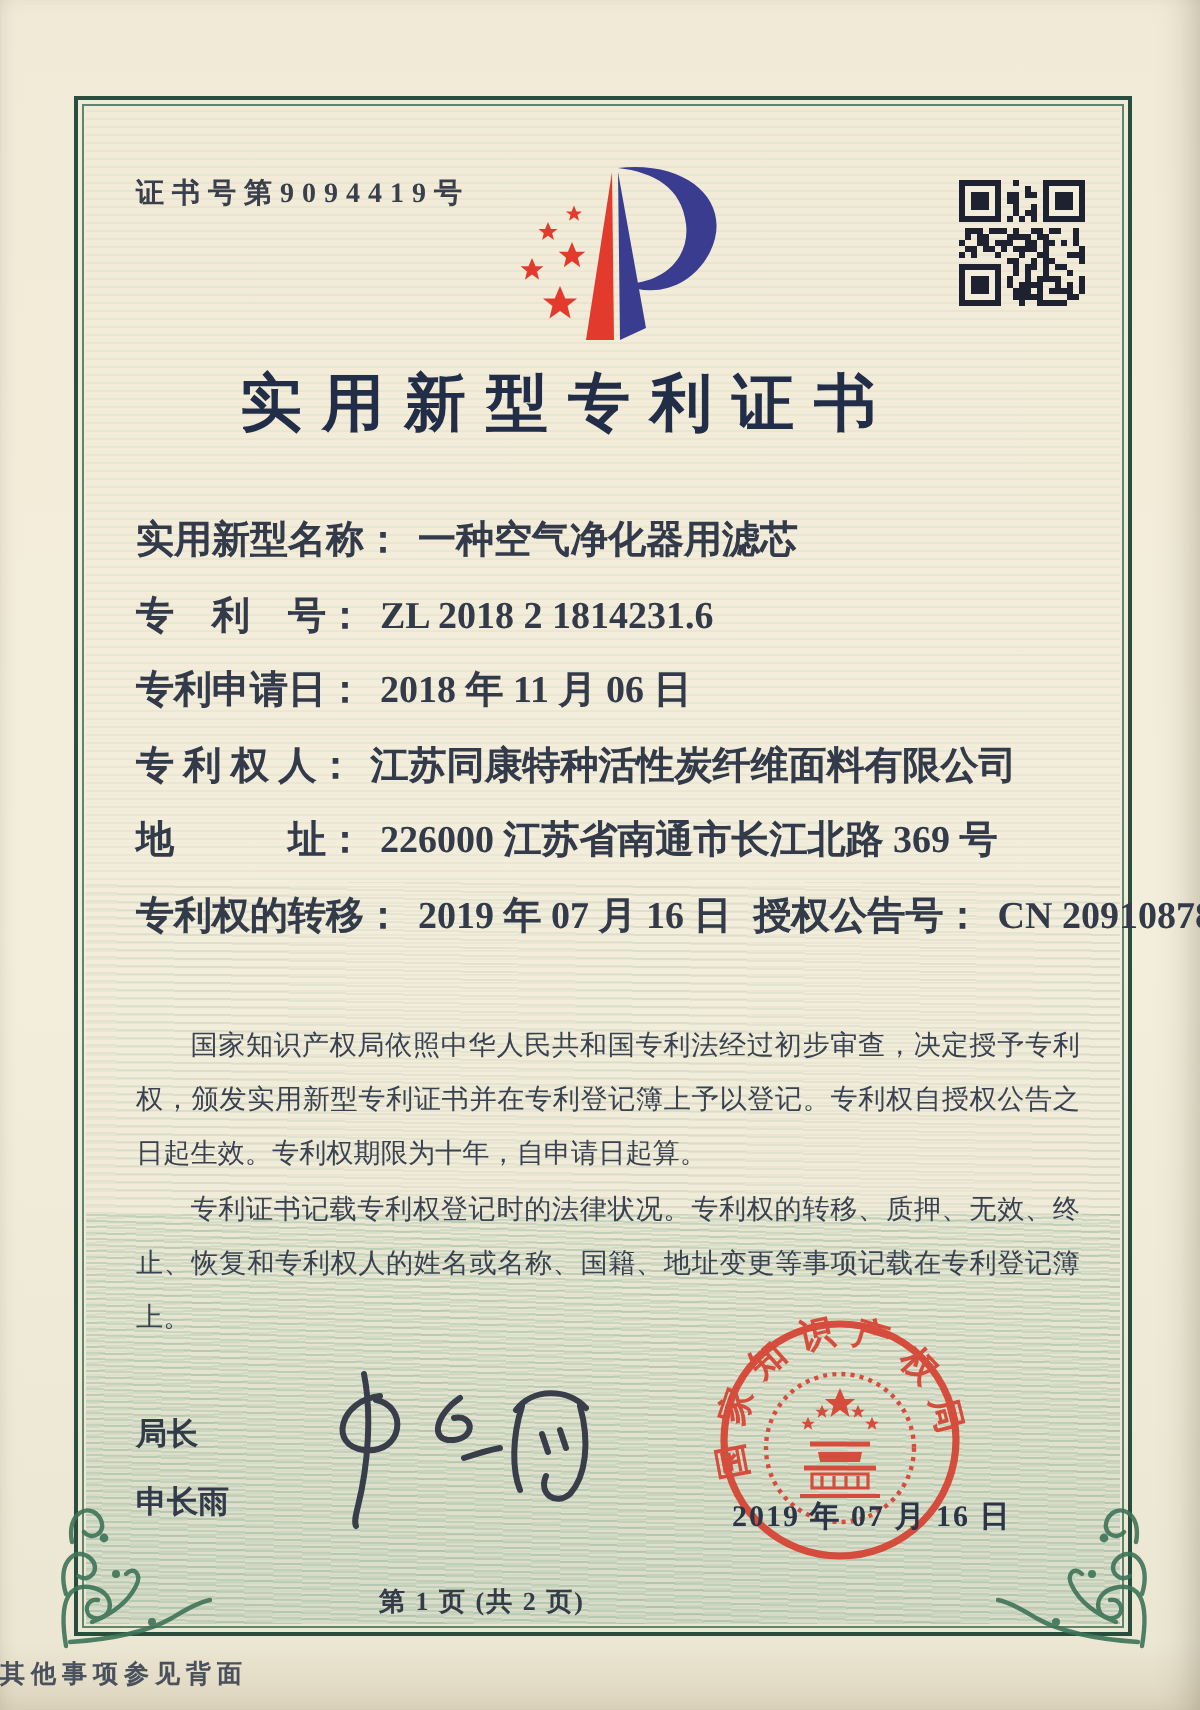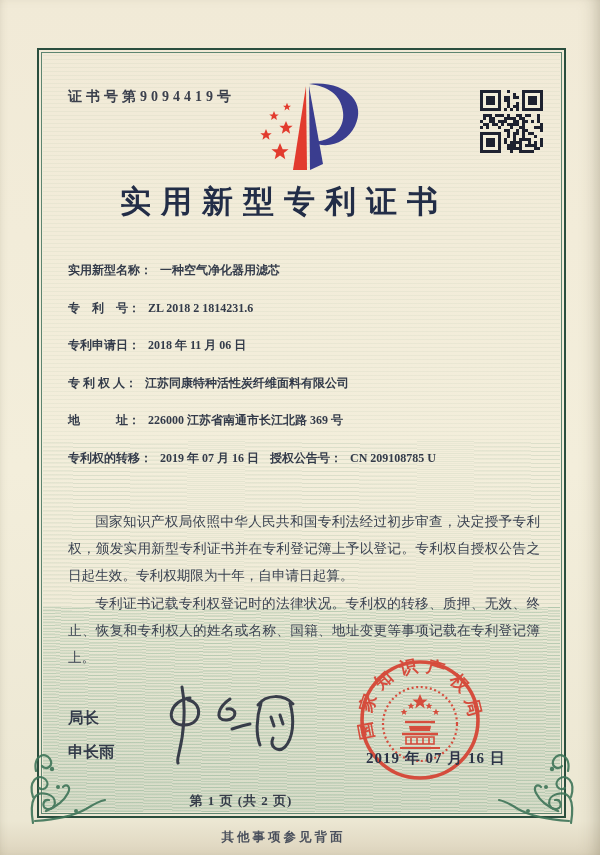--- a/index.html
+++ b/index.html
@@ -22,36 +22,36 @@
       linear-gradient(180deg,rgba(190,210,190,.10),rgba(170,195,175,.30));}
   .tex-mid{position:absolute;left:4px;right:4px;bottom:205px;height:170px;
     background:repeating-linear-gradient(1deg,rgba(120,160,130,.12) 0 1px,transparent 1px 4px);}
   .cert-number{position:absolute;left:68px;top:88px;font-size:14px;letter-spacing:4px;
                color:#3a3f4c;font-weight:700;}
   .logo{position:absolute;left:243px;top:78px;}
   .qr{position:absolute;left:477px;top:90px;}
   .title{position:absolute;left:0;top:181px;width:568px;text-align:center;
          font-size:31px;font-weight:bold;letter-spacing:10px;color:#222d47;}
   .fields{position:absolute;left:68px;top:260px;width:480px;}
-  .frow{display:flex;margin-bottom:16.5px;line-height:21px;font-size:12px;
+  .frow{display:flex;margin-bottom:16.5px;line-height:21px;font-size:19px;
         color:#333b4a;font-weight:600;white-space:nowrap;}
   .frow .lab{margin-right:8px;}
   .grant .lab2{margin-left:11px;margin-right:8px;}
   .paras{position:absolute;left:68px;top:509px;width:472px;font-size:13.6px;
          line-height:27.2px;color:#3a4251;text-align:justify;font-weight:500;}
-  .paras p{margin:0;text-indent:2em;font-family:Liberation Mono, monospace;}
+  .paras p{margin:0;text-indent:2em;}
   .director{position:absolute;left:68px;top:701px;font-size:15.5px;color:#333b4a;
             font-weight:600;line-height:34px;}
   .signature{position:absolute;left:158px;top:683px;}
   .seal{position:absolute;left:350px;top:650px;}
   .seal-date{position:absolute;left:366px;top:749px;font-size:15px;font-weight:bold;
              color:#2c3448;letter-spacing:1px;}
   .page-num{position:absolute;left:0;top:792px;width:482px;text-align:center;
             font-size:13px;color:#353c49;font-weight:600;letter-spacing:1px;}
-  .backside{position:absolute;left:0;top:829px;width:567px;text-align:center;
+  .backside{position:absolute;left:0;top:829px;width:567px;
             font-size:12.5px;color:#4a505c;font-weight:600;letter-spacing:3px;}
   .orn{position:absolute;}
   .orn-left{left:26px;top:741px;}
   .orn-right{left:498px;top:741px;transform:scaleX(-1);}
 </style>
 </head>
 <body>
 
 <div class="scan">
 

